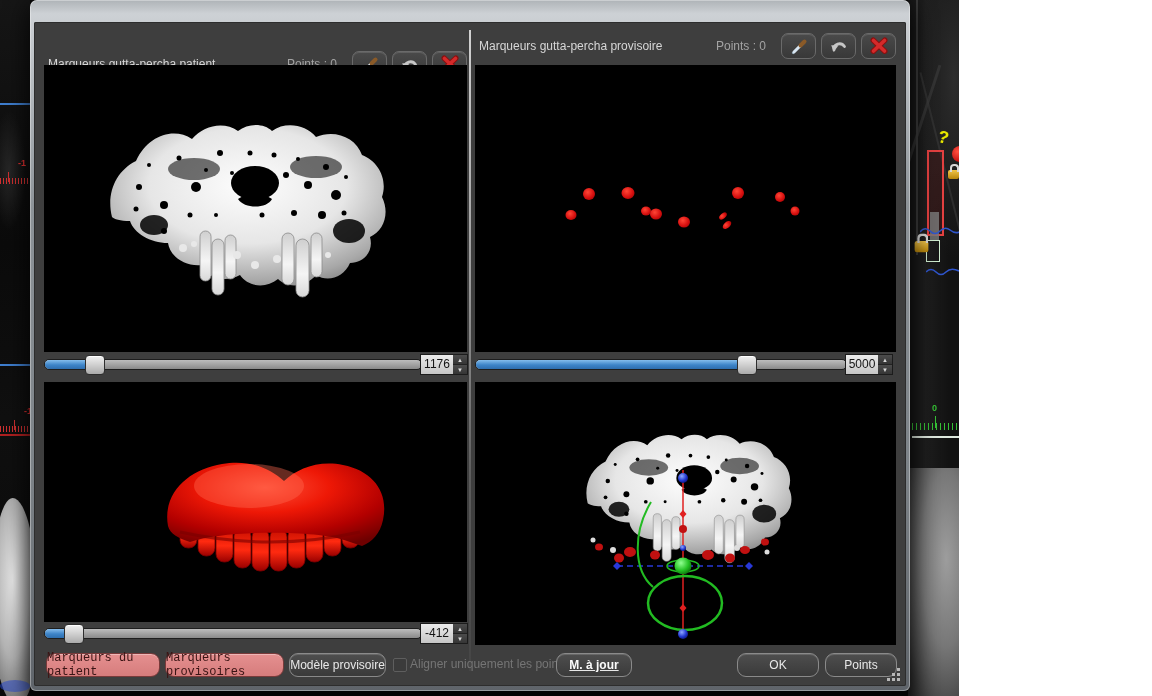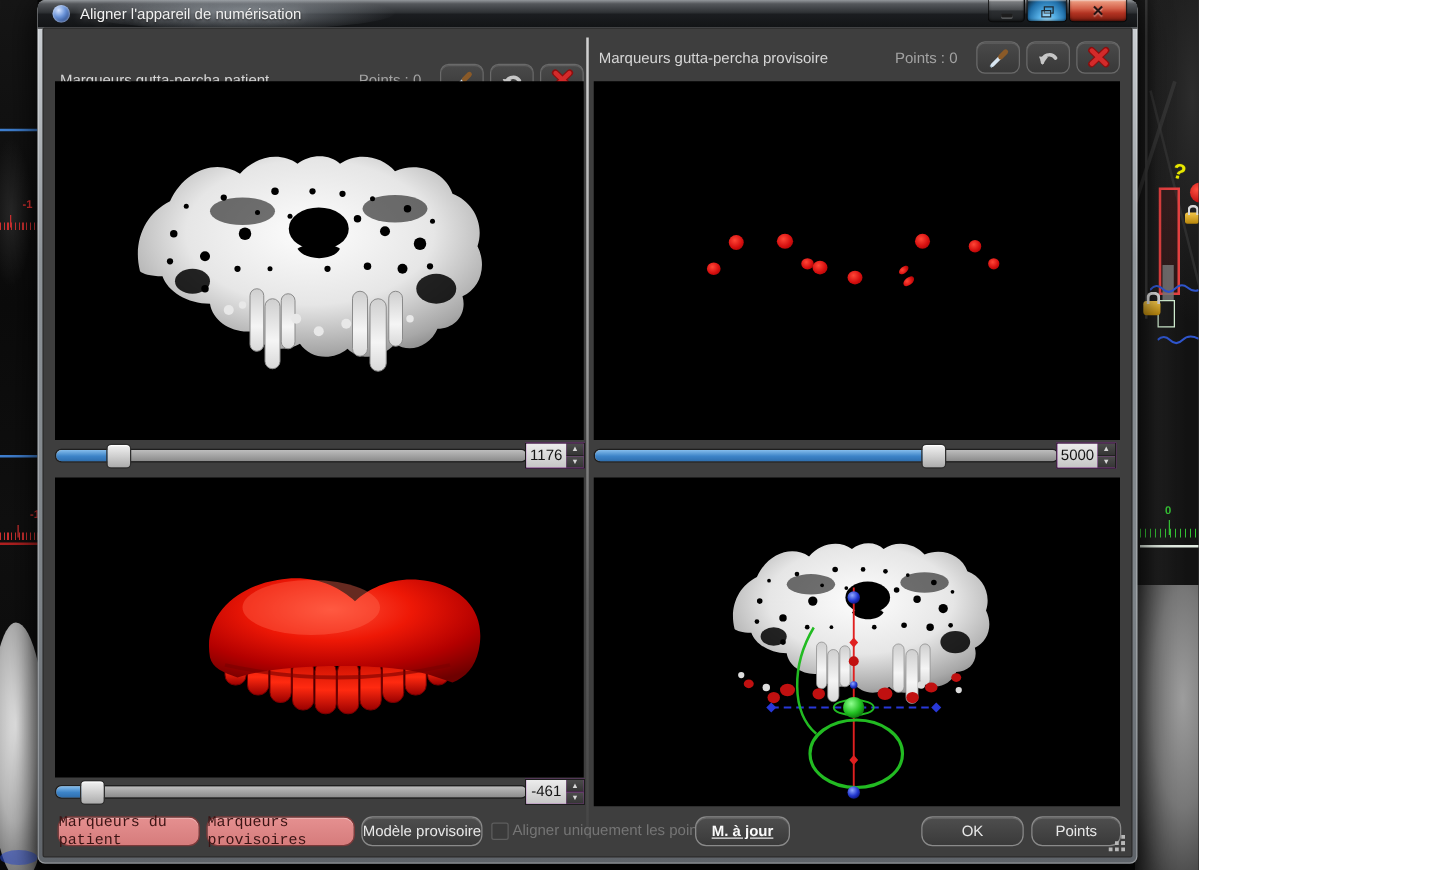--- a/index.html
+++ b/index.html
@@ -82,21 +82,21 @@
   .divider{position:absolute;left:435px;top:8px;width:2px;height:641px;
      background:linear-gradient(180deg,#d2d2d2,#9a9a9a 40%,#5c5c5c 70%,#454545);}
 
   
   .slider-track{position:absolute;height:9px;border:1px solid #1e1e1e;border-radius:5px;
      background:linear-gradient(180deg,#bdbdbd,#8a8a8a);}
   .slider-fill{position:absolute;left:0;top:0;bottom:0;border-radius:5px 0 0 5px;
      background:linear-gradient(180deg,#85bdec,#3d84c8 55%,#2e6eae);}
   .slider-handle{position:absolute;top:-5px;width:18px;height:18px;border:1px solid #2e2e2e;border-radius:4px;
      background:linear-gradient(180deg,#f2f2f2,#cfcfcf 50%,#ababab);box-shadow:inset 0 1px 0 #fff;}
-  .spinbox{position:absolute;width:46px;height:19px;border:1px solid #1c1c1c;display:flex;background:#d946ef;}
+  .spinbox{position:absolute;width:46px;height:19px;border:1px solid #1c1c1c;display:flex;background:#1d4ed8;}
   .spin-value{width:32px;background:linear-gradient(180deg,#ececec,#c6c6c6);color:#141414;
      text-align:center;line-height:19px;font-size:12px;}
   .spin-arrows{width:14px;display:flex;flex-direction:column;}
   .spin-up,.spin-down{flex:1;display:flex;align-items:center;justify-content:center;
      color:#d8d8d8;font-size:6px;line-height:6px;background:linear-gradient(180deg,#4c4c4c,#353535);}
   .spin-up{border-bottom:1px solid #222;}
 
   
   .red-marker{position:absolute;border-radius:50%;transform:translate(-50%,-50%);
      background:radial-gradient(circle at 40% 35%,#ff4636,#d60f0f 55%,#9c0404 90%);}
@@ -162,35 +162,20 @@
         </svg>
       <div class="abs ruler-label-green" style="left:24px;top:403px;">0</div>
       <div class="abs tick-tall-green" style="left:27px;top:416px;"></div>
       <div class="abs ruler-ticks-green" style="left:4px;top:423px;width:47px;"></div>
       <div class="abs white-line" style="left:4px;top:436px;width:47px;"></div>
       <div class="abs gray-bottom"></div>
     </div>
   </div>
 
   <div class="dialog">
-    <div class="titlebar">
-      <div class="app-icon"></div>
-      <div class="title-text">Aligner l'appareil de numérisation</div>
-      <div class="win-controls">
-        <div class="win-btn btn-min">
-            <div class="glyph-min"></div>
-          </div>
-        <div class="win-btn btn-max">
-            <div class="glyph-restore"></div>
-          </div>
-        <div class="win-btn btn-close">
-            <span class="glyph-close">✕</span>
-          </div>
-      </div>
-    </div>
 
     <div class="client">
 
       <div class="panel-header" style="left:10px;top:29px;width:423px;">
         <span class="ph-title">Marqueurs gutta-percha patient</span>
         <span class="ph-points">Points : 0</span>
         <div class="tool-btn">
           <svg width="20" height="20" viewBox="0 0 20 20">
             <line x1="4.5" y1="16.5" x2="3.4" y2="17.6" stroke="#9ab4c4" stroke-width="2"></line>
             <line x1="5" y1="16" x2="12" y2="9" stroke="#d8e6f2" stroke-width="3" stroke-linecap="round"></line>
@@ -439,21 +424,21 @@
           <circle cx="208" cy="166" r="3" fill="url(#blueBall)"></circle>
           <circle cx="208" cy="184" r="8.5" fill="url(#greenBall)"></circle>
         </svg>
       </div>
 
       <div class="slider-track" style="left:10px;top:606px;width:376px;">
         <div class="slider-fill" style="width: 7.5%;"></div>
         <div class="slider-handle" style="left: calc(7.5% - 9px);"></div>
       </div>
       <div class="spinbox" style="left:386px;top:601px;">
-        <div class="spin-value">-461</div>
+        <div class="spin-value">-412</div>
         <div class="spin-arrows">
           <div class="spin-up">
               <span>▲</span>
             </div>
           <div class="spin-down">
               <span>▼</span>
             </div>
         </div>
       </div>
 

